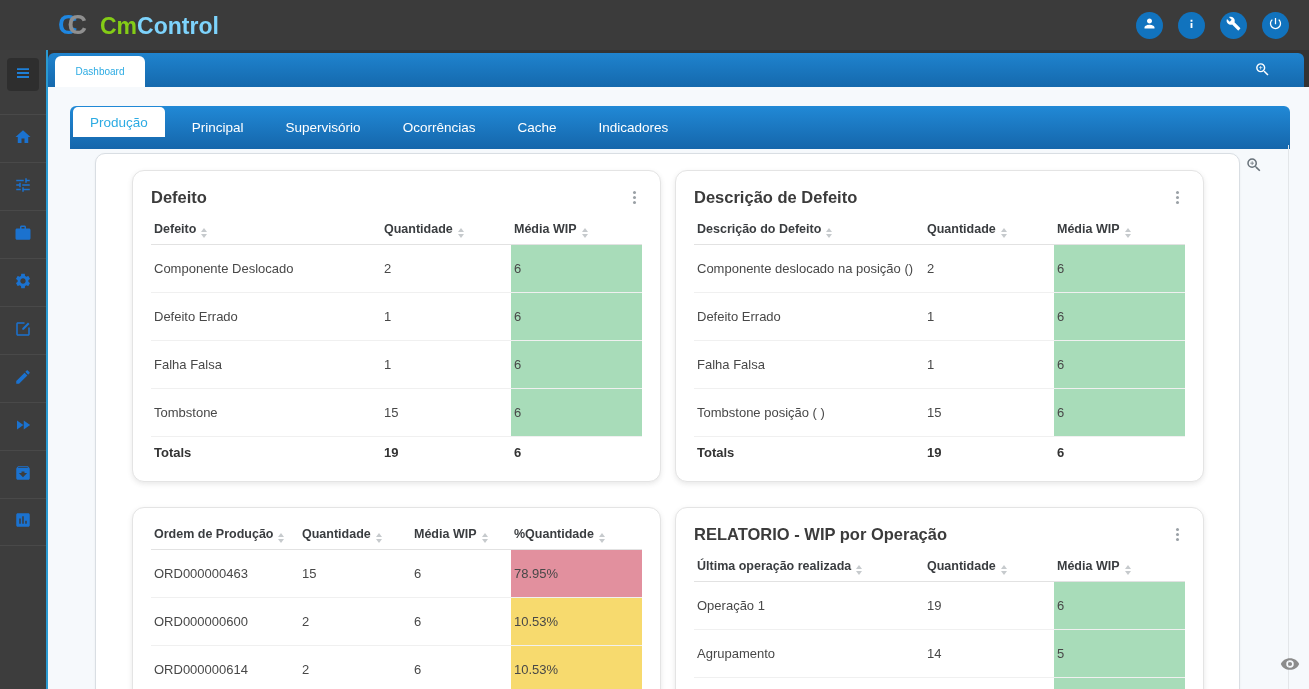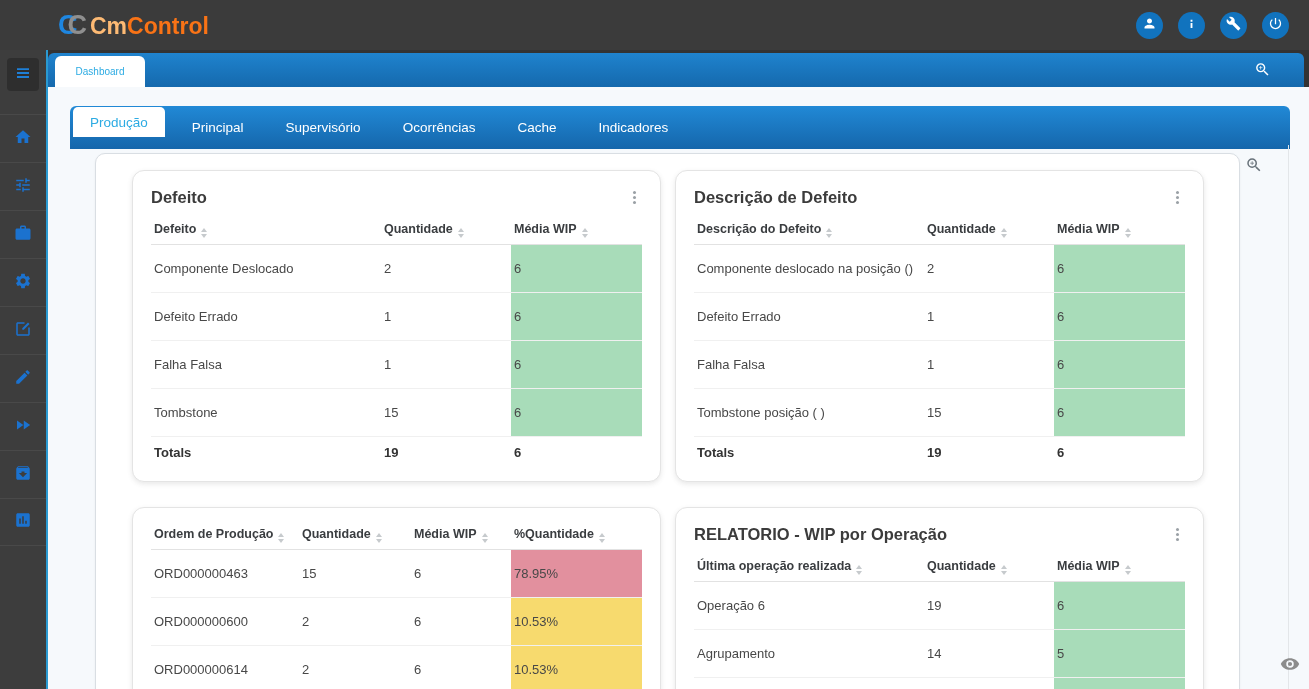--- a/index.html
+++ b/index.html
@@ -6,22 +6,22 @@
   body{width:1309px;height:689px;overflow:hidden;position:relative;background:#f6f9fc;
        font-family:"Liberation Sans",sans-serif}
 
   
   .app-header{position:absolute;left:0;top:0;width:100%;height:50px;background:#3b3b3b;
               display:flex;align-items:center;justify-content:space-between;padding:0 20px 0 58px}
   .brand{display:flex;align-items:baseline;font-weight:bold;font-size:23px;cursor:default}
   .mark{font-size:27px;font-weight:800;letter-spacing:0}
   .mark-c1{color:#1e86e0}
   .mark-c2{color:#8f8f8f;margin-left:-10px}
-  .brand-gray{color:#fdba74;margin-left:3px}
-  .brand-blue{color:#f97316}
+  .brand-gray{color:#84cc16;margin-left:13px}
+  .brand-blue{color:#7dd3fc}
   .header-actions{display:flex;gap:15px}
   .action-btn{width:27px;height:27px;border-radius:50%;background:#1173be;color:#fff;border:none;
               display:flex;align-items:center;justify-content:center;cursor:pointer}
   .action-btn svg{width:15px;height:15px;fill:currentColor}
 
   
   .sidebar{position:absolute;left:0;top:50px;bottom:0;width:48px;background:#3d3d3d;
            border-right:2px solid #2a9ad2}
   .menu-btn{width:32px;height:33px;margin:8px auto 23px;background:#2e2e2e;border-radius:4px;
             display:flex;align-items:center;justify-content:center;color:#1e7fd6;cursor:pointer}
@@ -410,21 +410,21 @@
                   <i class="dn"></i>
                 </span></th>
               <th class="al-r"><span>Média WIP</span><span class="sort">
                   <i class="up"></i>
                   <i class="dn"></i>
                 </span></th>
             </tr>
           </thead>
           <tbody>
             <tr>
-              <td class="al-l">Operação 6</td>
+              <td class="al-l">Operação 1</td>
               <td class="al-r">19</td>
               <td class="al-r" style="background: rgb(168, 220, 185);">6</td>
             </tr>
             <tr>
               <td class="al-l">Agrupamento</td>
               <td class="al-r">14</td>
               <td class="al-r" style="background: rgb(168, 220, 185);">5</td>
             </tr>
             <tr>
               <td class="al-l">Etapa</td>

